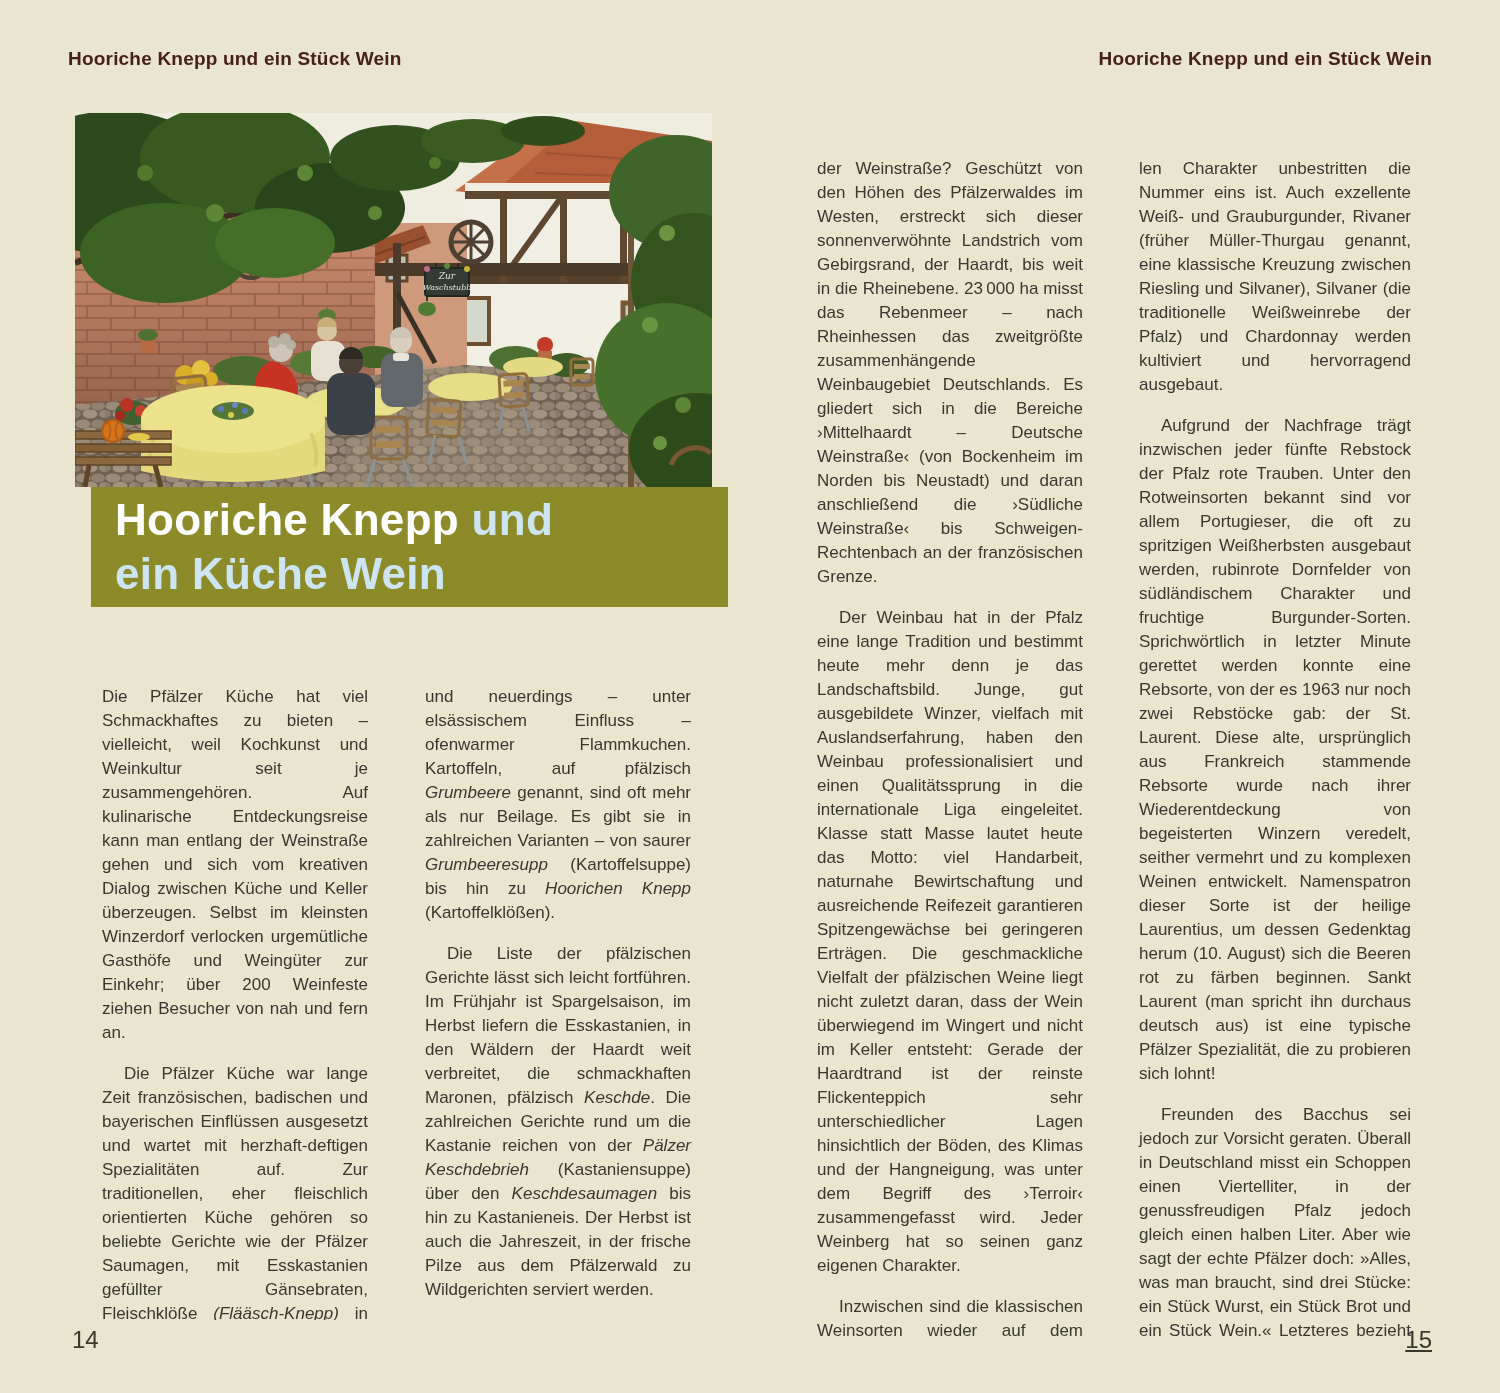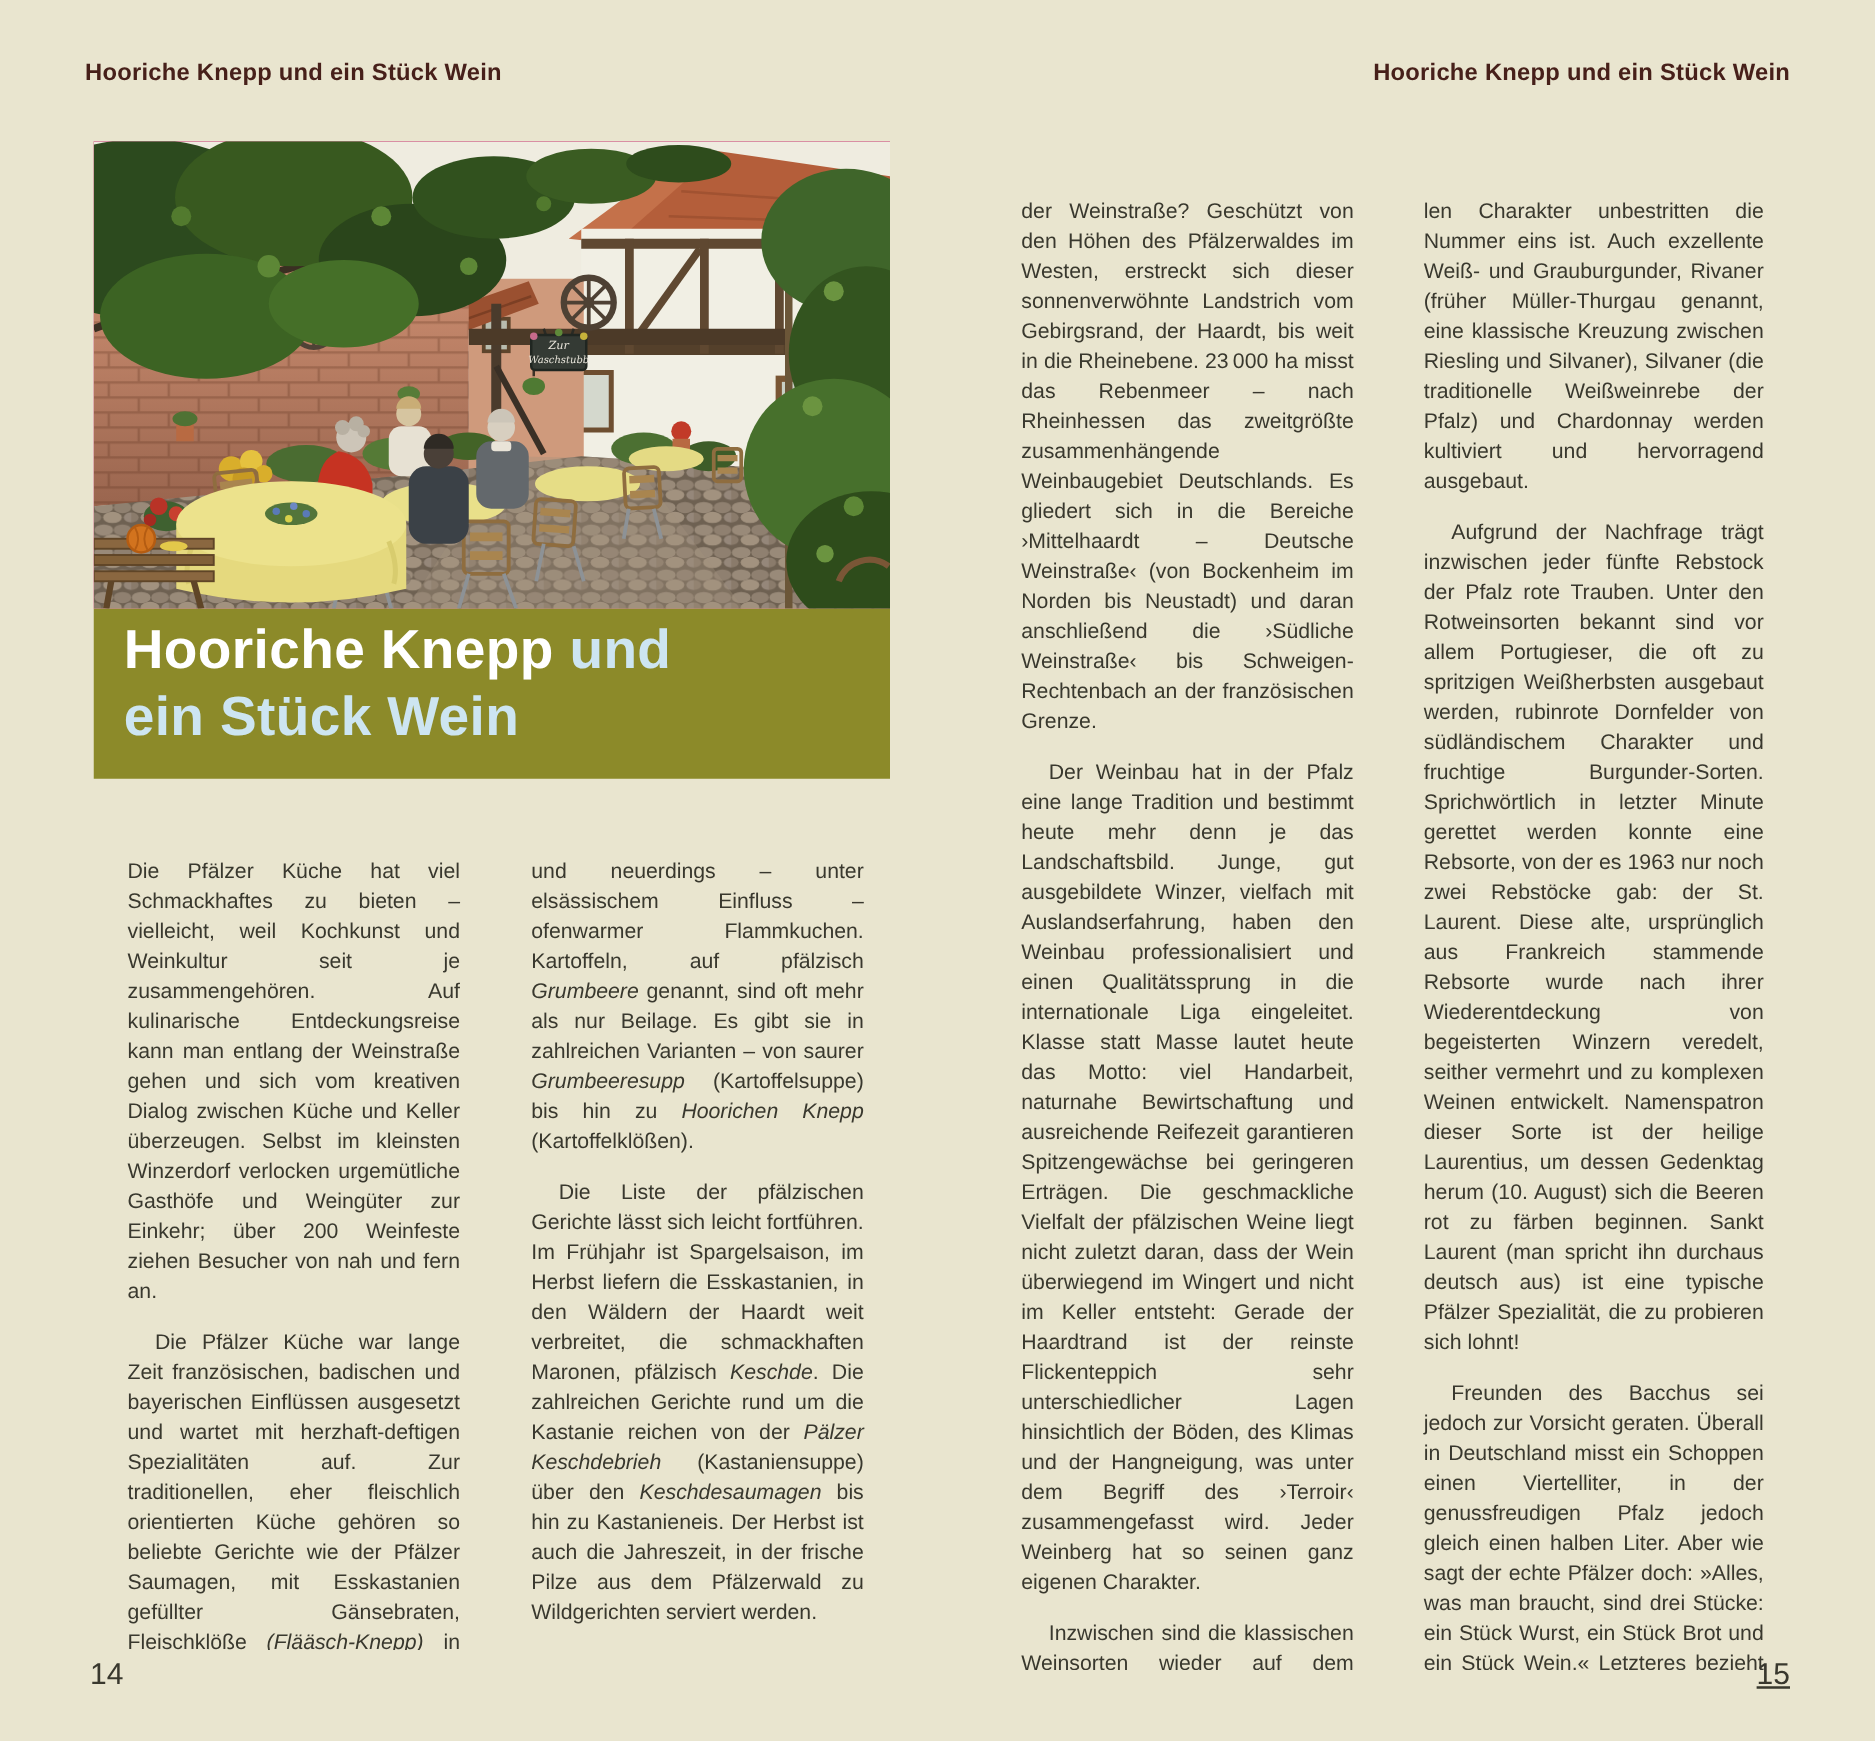--- a/index.html
+++ b/index.html
@@ -15,21 +15,21 @@
     letter-spacing:.2px;color:var(--maroon,#47201a);white-space:nowrap;
   }
   .runhead.left{left:68px;}
   .runhead.right{right:68px;text-align:right;}
   .photo{
     position:absolute;left:75px;top:113px;width:637px;height:374px;
     overflow:hidden;background:#be185d;
   }
   .photo svg{display:block;width:100%;height:100%;}
   .titlebar{
-    position:absolute;left:75px;top:487px;width:637px;height:136px;
+    position:absolute;left:91px;top:487px;width:637px;height:120px;
     background:var(--olive,#8c8a29);
   }
   .titlebar .tline{
     position:absolute;left:24px;font-size:44px;font-weight:bold;
     letter-spacing:.3px;color:#ffffff;white-space:nowrap;
   }
   .titlebar .tline.l1{top:8px;}
   .titlebar .tline.l2{top:62px;color:var(--blue,#cde5f1);}
   .titlebar .tail{color:var(--blue,#cde5f1);}
   .col{
@@ -310,21 +310,21 @@
         <circle cx="575" cy="212" r="8" fill="#6b9440"></circle>
         <circle cx="608" cy="292" r="8" fill="#5d8736"></circle>
         <circle cx="585" cy="330" r="7" fill="#6b9440"></circle>
         <path d="M596,352 a26,26 0 0 1 40,-12" stroke="#7a5636" stroke-width="5" fill="none"></path>
       </g>
     </svg>
   </div>
 
   <div class="titlebar">
     <div class="tline l1"><span>Hooriche Knepp</span><span class="tail"> und</span></div>
-    <div class="tline l2">ein Stück Wein</div>
+    <div class="tline l2">ein Küche Wein</div>
   </div>
 
   <div class="col" id="col-left1" lang="de">
       <p class=""><span>Die Pfälzer Küche hat viel Schmackhaftes zu bieten – vielleicht, weil Kochkunst und Weinkultur seit je zusammengehören. Auf kulinarische Entdeckungsreise kann man entlang der Weinstraße gehen und sich vom kreativen Dialog zwischen Küche und Keller überzeugen. Selbst im kleinsten Winzerdorf verlocken urgemütliche Gasthöfe und Weingüter zur Einkehr; über 200 Weinfeste ziehen Besucher von nah und fern an.</span></p>
       <p class="indent"><span>Die Pfälzer Küche war lange Zeit französischen, badischen und bayerischen Einflüssen ausgesetzt und wartet mit herzhaft-deftigen Spezialitäten auf. Zur traditionellen, eher fleischlich orientierten Küche gehören so beliebte Gerichte wie der Pfälzer Saumagen, mit Esskastanien gefüllter Gänsebraten, Fleischklöße </span><em>(Flääsch-Knepp)</em><span> in pikanter Meerrettichsoße mit Bauernbrot, Leberknödel mit Sauerkraut, Weißer Käse (cremiger Quark) mit Bratkartoffeln</span></p>
     </div>
   <div class="col" id="col-left2" lang="de">
       <p class=""><span>und neuerdings – unter elsässischem Einfluss – ofenwarmer Flammkuchen. Kartoffeln, auf pfälzisch </span><em>Grumbeere</em><span> genannt, sind oft mehr als nur Beilage. Es gibt sie in zahlreichen Varianten – von saurer </span><em>Grumbeeresupp</em><span> (Kartoffelsuppe) bis hin zu </span><em>Hoorichen Knepp</em><span> (Kartoffelklößen).</span></p>
       <p class="indent"><span>Die Liste der pfälzischen Gerichte lässt sich leicht fortführen. Im Frühjahr ist Spargelsaison, im Herbst liefern die Esskastanien, in den Wäldern der Haardt weit verbreitet, die schmackhaften Maronen, pfälzisch </span><em>Keschde</em><span>. Die zahlreichen Gerichte rund um die Kastanie reichen von der </span><em>Pälzer Keschdebrieh</em><span> (Kastaniensuppe) über den </span><em>Keschdesaumagen</em><span> bis hin zu Kastanieneis. Der Herbst ist auch die Jahreszeit, in der frische Pilze aus dem Pfälzerwald zu Wildgerichten serviert werden.</span></p>
       <p class="indent"><span>Was könnte besser zur Pfälzer Küche passen als ein edler Tropfen von</span></p>

